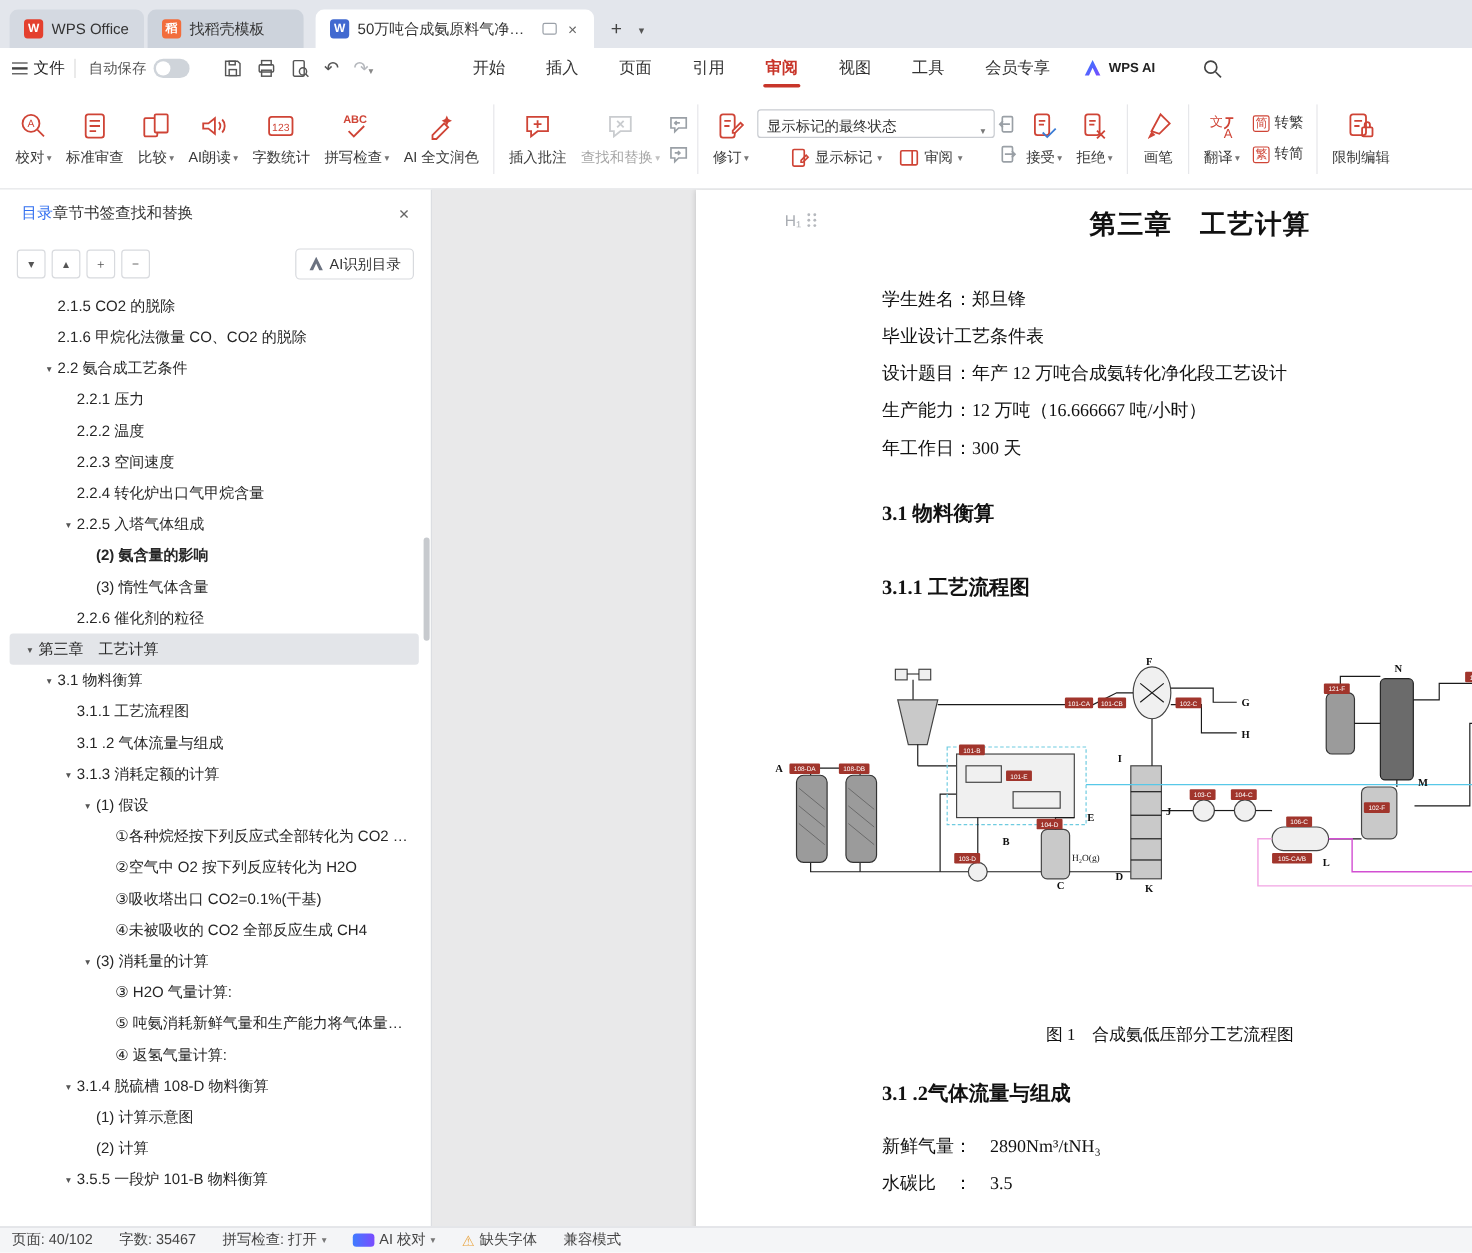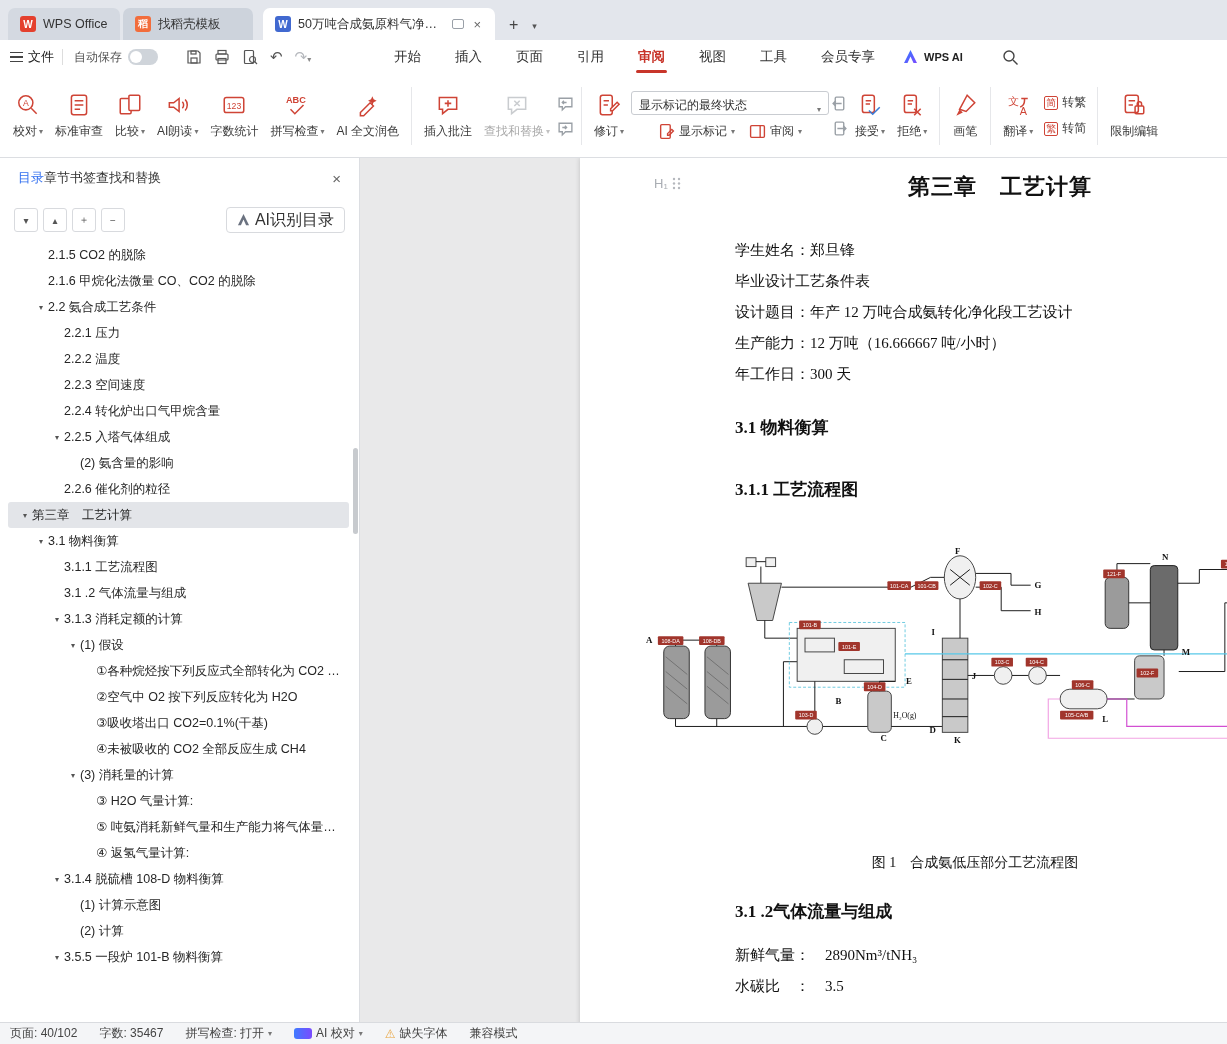--- a/index.html
+++ b/index.html
@@ -65,21 +65,21 @@
   .cnbox { min-width:14px; height:14px; border:1px solid #cf4436; color:#cf4436; border-radius:2px; font-size:10px; display:inline-flex; align-items:center; justify-content:center; padding:0 1px; }
 
   
   .sidebar { position:absolute; top:158px; left:0; width:360px; height:864px; background:#fff; border-right:1px solid #dcdee2; }
   .side-tabs { height:40px; display:flex; align-items:center; padding:0 18px; font-size:13px; color:#333; }
   .side-tab { cursor:pointer; }
   .side-tab.active { color:#3370f0; }
   .side-close { margin-left:auto; color:#666; font-size:15px; cursor:pointer; }
   .side-tools { height:44px; display:flex; align-items:center; padding:0 14px; gap:5px; }
   .sq-btn { width:24px; height:24px; border:1px solid #d8dade; border-radius:3px; display:flex; align-items:center; justify-content:center; font-size:10px; color:#555; cursor:pointer; background:#fff; }
-  .ai-pill { margin-left:auto; height:26px; border:1px solid #d8dade; border-radius:4px; display:flex; align-items:center; gap:5px; padding:0 10px; font-size:16px; color:#333; cursor:pointer; background:#fff; }
+  .ai-pill { margin-left:auto; height:26px; border:1px solid #d8dade; border-radius:4px; display:flex; align-items:center; gap:5px; padding:0 10px; font-size:12px; color:#333; cursor:pointer; background:#fff; }
   .outline { position:absolute; top:84px; left:0; right:6px; bottom:0; overflow:hidden; }
   .oitem { height:26px; display:flex; align-items:center; margin:0 4px 0 8px; border-radius:3px; cursor:pointer; color:#262626; font-size:12.5px; }
   .oitem.selected { background:#e3e5e9; }
   .oitem .arrow { width:14px; flex:none; font-size:8px; color:#555; text-align:center; }
   .oitem .txt { white-space:nowrap; overflow:hidden; text-overflow:ellipsis; padding-right:8px; }
   .side-scroll { position:absolute; right:1px; top:290px; width:5px; height:86px; border-radius:3px; background:#c7cace; }
 
   
   .canvas { position:absolute; top:158px; left:360px; width:867px; height:864px; background:#e9e9ea; overflow:hidden; }
   .page { position:absolute; left:220px; top:0; width:840px; height:870px; background:#fff; box-shadow:0 0 5px rgba(0,0,0,.18); font-family:"Liberation Serif","DejaVu Serif",serif; color:#111; }
@@ -455,23 +455,27 @@
         <span class="txt">2.2.3 空间速度</span>
       </div>
       <div class="oitem" style="padding-left: 42px;">
         <span class="arrow"></span>
         <span class="txt">2.2.4 转化炉出口气甲烷含量</span>
       </div>
       <div class="oitem" style="padding-left: 42px;">
         <span class="arrow">▾</span>
         <span class="txt">2.2.5 入塔气体组成</span>
       </div>
+      <div class="oitem" style="padding-left: 58px; font-weight: bold;">
+        <span class="arrow"></span>
+        <span class="txt">(2) 氨含量的影响</span>
+      </div>
       <div class="oitem" style="padding-left: 58px;">
         <span class="arrow"></span>
-        <span class="txt">(2) 氨含量的影响</span>
+        <span class="txt">(3) 惰性气体含量</span>
       </div>
       <div class="oitem" style="padding-left: 42px;">
         <span class="arrow"></span>
         <span class="txt">2.2.6 催化剂的粒径</span>
       </div>
       <div class="oitem selected" style="padding-left: 10px;">
         <span class="arrow">▾</span>
         <span class="txt">第三章　工艺计算</span>
       </div>
       <div class="oitem" style="padding-left: 26px;">

